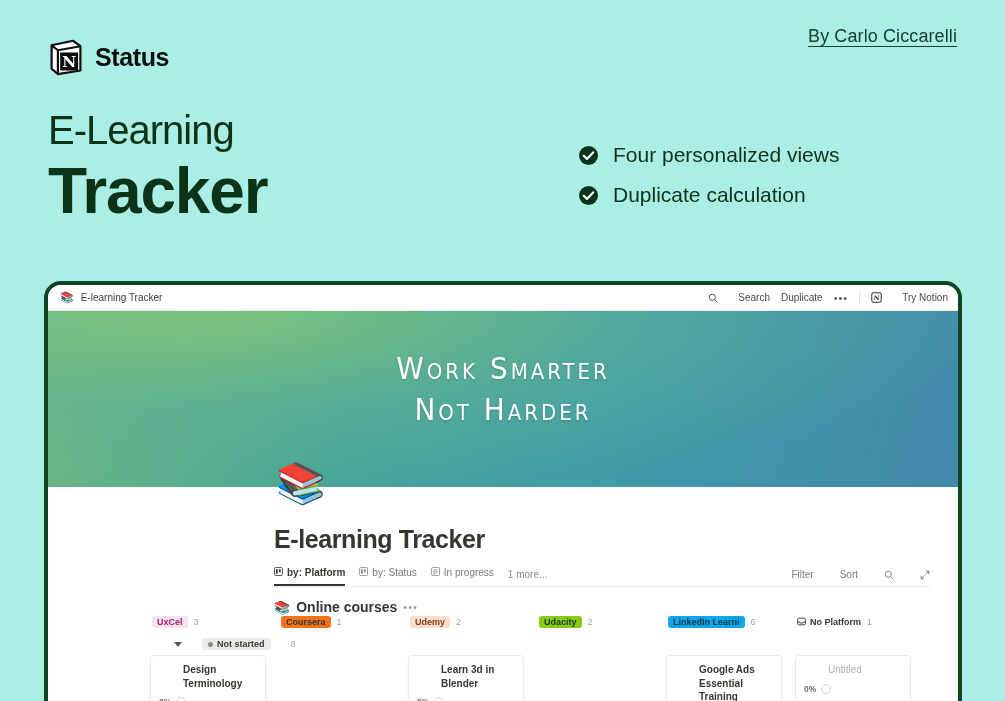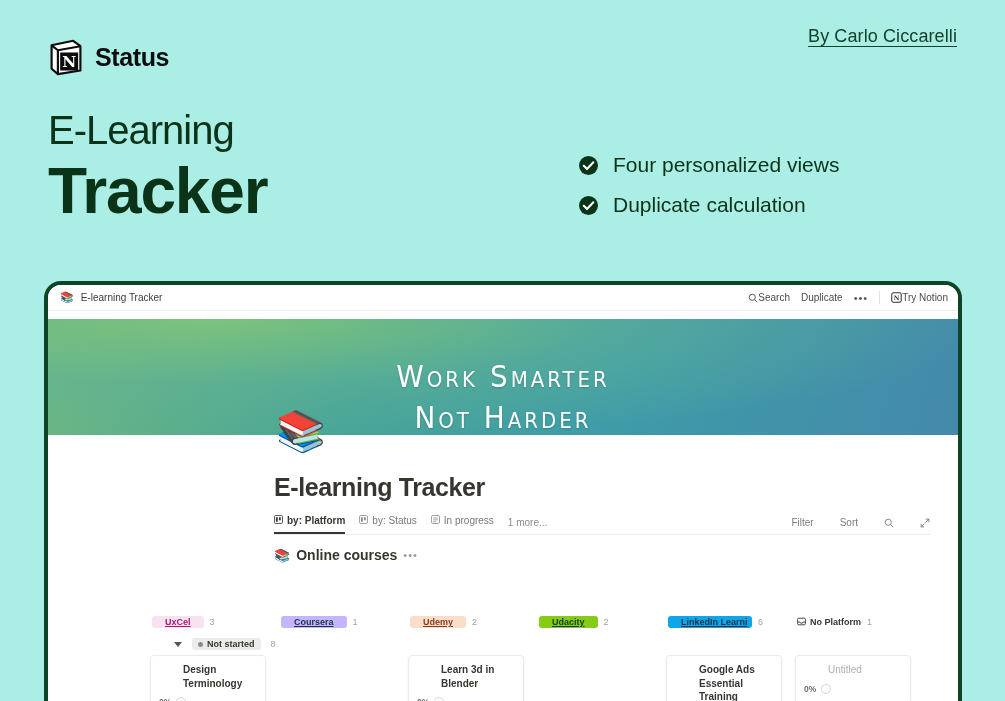--- a/index.html
+++ b/index.html
@@ -30,21 +30,21 @@
 
   
   .headline {
     position: absolute; left: 48px; top: 110px;
     color: #0b3318; line-height: 1.02;
   }
   .headline .l1 { font-size: 40px; font-weight: 300; letter-spacing: -1px; display:block; }
   .headline .l2 { font-size: 64px; font-weight: 800; letter-spacing: -1.2px; display:block; margin-top: 8px; }
 
   .features {
-    position: absolute; left: 578px; top: 153px;
+    position: absolute; left: 578px; top: 143px;
     display: flex; flex-direction: column; gap: 16px;
   }
   .feature { display: flex; align-items: center; gap: 14px; }
   .check-icon { width: 21px; height: 21px; flex: 0 0 auto; display:block; }
   .feature-label { font-size: 21px; color: #0b3318; }
 
   
   .window {
     position: absolute; left: 44px; top: 281px;
     width: 918px; height: 430px;
@@ -56,33 +56,32 @@
   .titlebar {
     height: 26px; background: #ffffff;
     display: flex; align-items: center; justify-content: space-between;
     padding: 0 10px 0 12px;
     border-bottom: 1px solid #ededec;
   }
   .tb-left { display: flex; align-items: center; gap: 7px; }
   .tb-emoji { font-size: 11px; line-height: 1; }
   .tb-title { font-size: 10px; color: #3b3b39; }
   .tb-right { display: flex; align-items: center; gap: 11px; }
-  .tb-item { font-size: 10px; color: #4b4b48; display: flex; align-items: center; gap: 0; text-align: right; }
+  .tb-item { font-size: 10px; color: #4b4b48; display: flex; align-items: center; gap: 20px; text-align: right; }
   .tb-sep { width: 1px; height: 13px; background: #e2e2e0; }
   .tb-dots { font-size: 11px; color: #5a5a57; letter-spacing: 1px; }
   .mini-icon { width: 10px; height: 10px; display: block; }
   .mini-notion { width: 11px; height: 11px; display:block; }
 
   
   .cover {
-    position: relative; height: 116px;
+    position: relative; height: 176px;
     background:
       radial-gradient(120% 150% at 18% 0%, rgba(126,196,124,0.95) 0%, rgba(96,178,150,0.55) 38%, rgba(0,0,0,0) 72%),
       linear-gradient(105deg, #6fb87f 0%, #46a498 34%, #3e9ca8 62%, #4489ab 100%);
-    margin-top: 8px;
   }
   .cover-text {
     position: absolute; left: 0; right: 0; top: 37px;
     text-align: center; color: #ffffff;
     font-family: "DejaVu Sans Condensed", "Liberation Sans Narrow", "Liberation Sans", sans-serif;
     font-size: 31px; line-height: 1.32;
     font-variant: small-caps; letter-spacing: 3px;
     font-weight: 300;
     text-shadow: 0 1px 2px rgba(0,0,0,0.18);
   }
@@ -124,28 +123,28 @@
   .board {
     position: absolute; left: 96px; right: 0; top: 326px;
   }
   .board-cols { display: flex; gap: 0; }
   .bcol { width: 128px; flex: 0 0 128px; margin-right: 1px; }
   .bcol-head {
     height: 22px; display: flex; align-items: center; gap: 6px;
     padding: 0 8px;
   }
   .chip {
-    font-size: 9px; font-weight: 600; padding: 1px 13px; border-radius: 3px;
-    color: #37352f; white-space: nowrap; overflow: hidden; max-width: 84px; text-decoration: underline;
+    font-size: 9px; font-weight: 600; padding: 1px 5px; border-radius: 3px;
+    color: #37352f; white-space: nowrap; overflow: hidden; max-width: 84px;
   }
   .chip-count { font-size: 9px; color: #a4a39e; }
   .noplat { display: flex; align-items: center; gap: 4px; font-size: 9px; font-weight: 600; color: #37352f; }
 
   .grouprow {
-    display: flex; align-items: center; gap: 10px;
+    display: flex; align-items: center; gap: 20px;
     padding: 5px 12px 5px 2px; margin-left: 28px;
   }
   .tri { width: 0; height: 0; border-left: 4px solid transparent; border-right: 4px solid transparent; border-top: 5px solid #58564f; }
   .status-chip {
     display:flex; align-items:center; gap: 4px;
     background: #ebebea; border-radius: 3px; padding: 1px 6px;
     font-size: 9px; font-weight: 600; color: #37352f;
   }
   .dot { width: 5px; height: 5px; border-radius: 50%; background: #8c8b86; display:block; }
   .grouprow .cnt { font-size: 9px; color: #a4a39e; }
@@ -318,21 +317,21 @@
       <div class="board">
         <div class="board-cols">
           <div class="bcol">
             <div class="bcol-head">
               <span class="chip" style="background:#f7e3ef;color:#ad1a72;">UxCel</span>
               <span class="chip-count">3</span>
             </div>
           </div>
           <div class="bcol">
             <div class="bcol-head">
-              <span class="chip" style="background:#c4b5fd;color:#183347;">Coursera</span>
+              <span class="chip" style="background:#f97316;color:#183347;">Coursera</span>
               <span class="chip-count">1</span>
             </div>
           </div>
           <div class="bcol">
             <div class="bcol-head">
               <span class="chip" style="background:#fadec9;color:#853e1d;">Udemy</span>
               <span class="chip-count">2</span>
             </div>
           </div>
           <div class="bcol">

